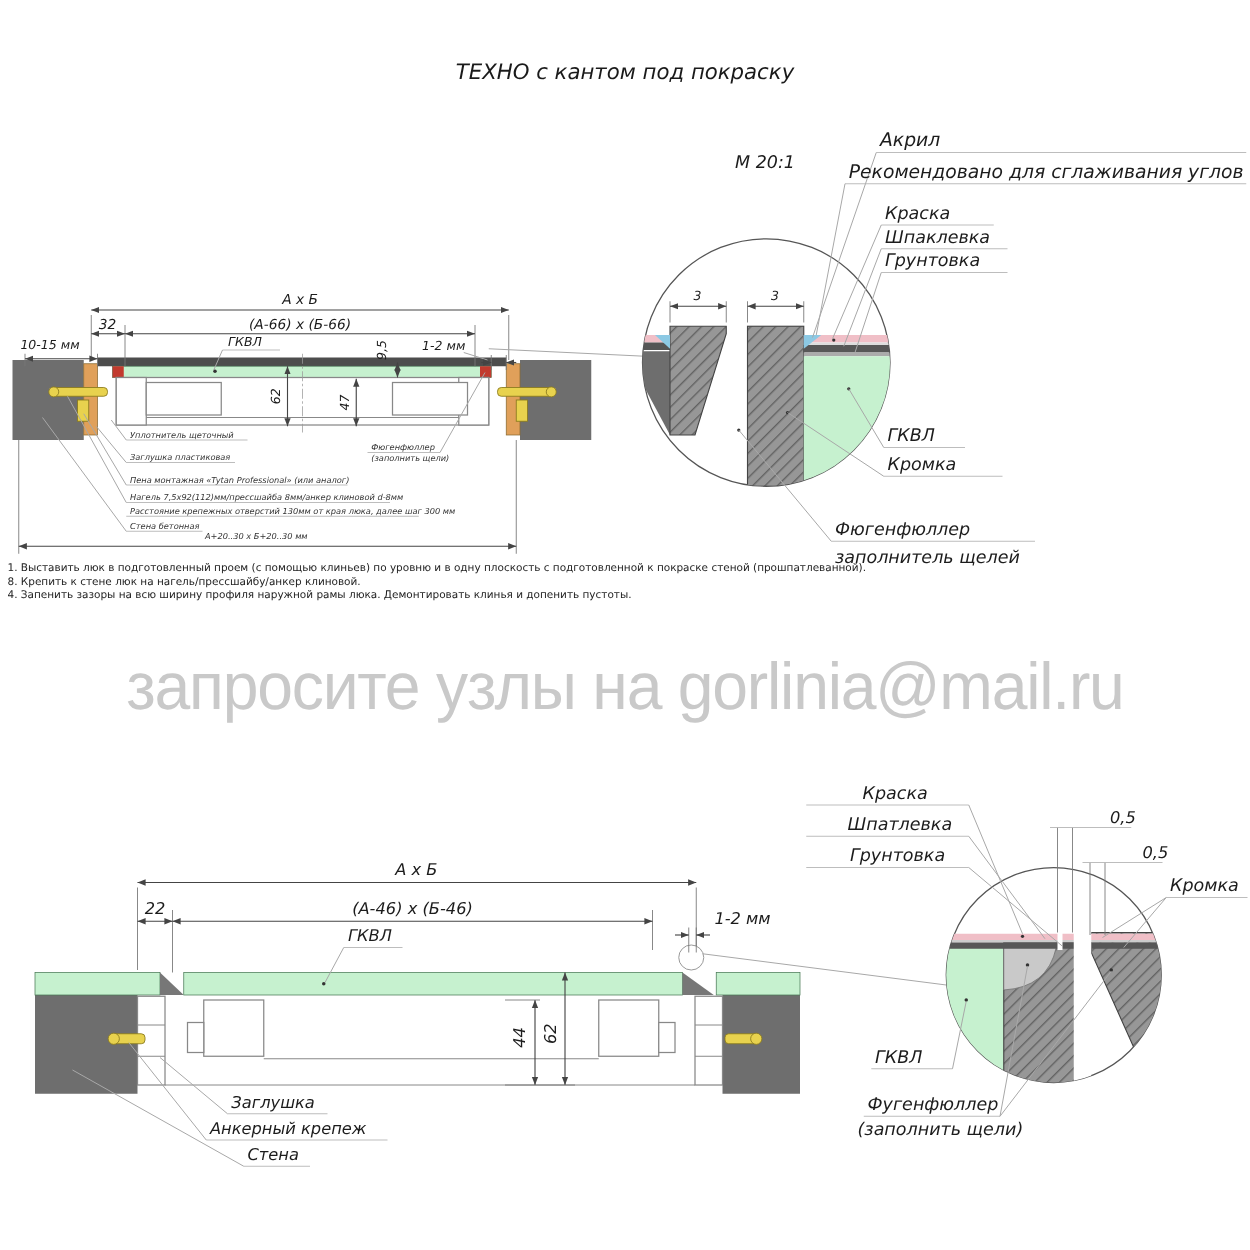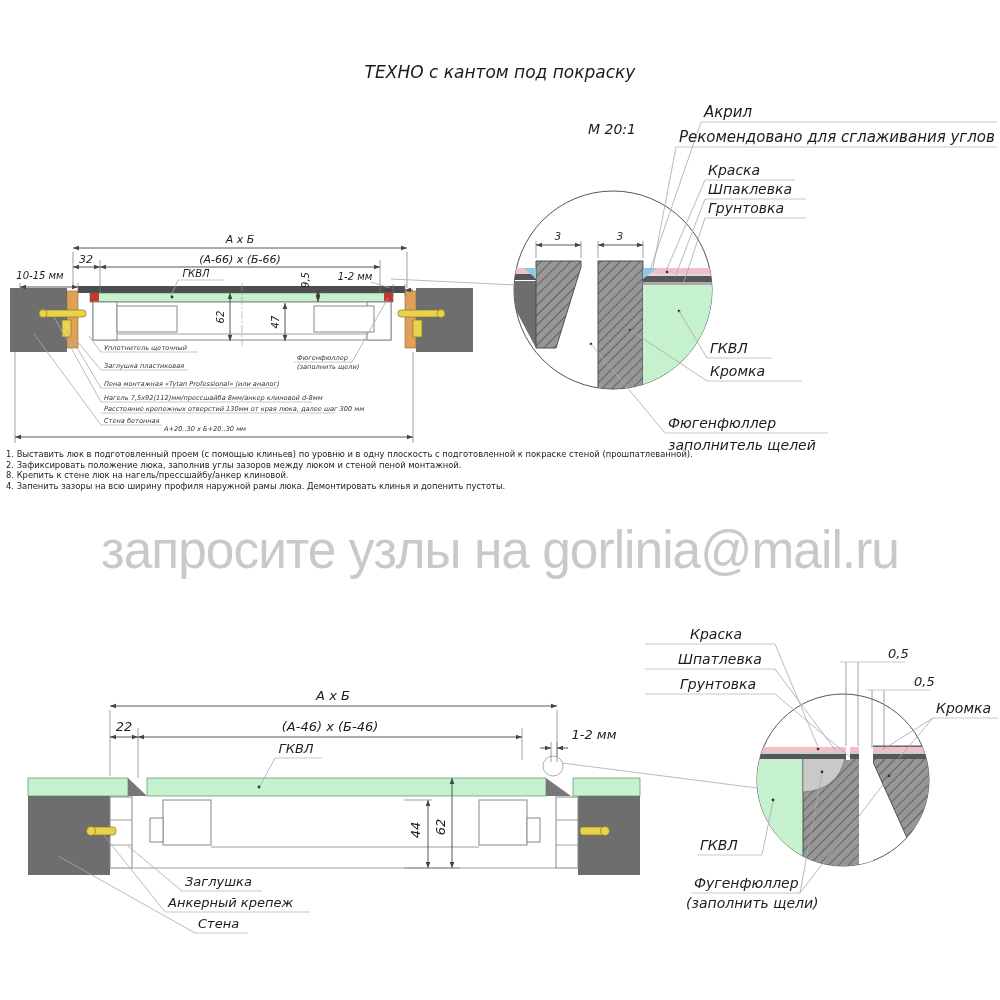--- a/index.html
+++ b/index.html
@@ -1,19 +1,19 @@
 <!DOCTYPE html>
 <html style="--wall: #6e6e6e; --wood: #e0a05a; --gkvl: #c6f1cf; --anchor: #e8d24e; --paint: #f0bfc7; --acryl: #8cc9e4; --profile: #979797; --mark: #c23a2e; --wm: #c9c9c9;"><head>
 <meta charset="utf-8">
 <style>
   html,body{margin:0;padding:0;background:#fff;}
   .page{position:relative;width:1000px;height:1000px;background:#fff;overflow:hidden;
         font-family:"Liberation Sans",sans-serif;}
   .title{position:absolute;width:100%;text-align:center;font-style:italic;font-size:17px;color:#1a1a1a;
-         font-family:"DejaVu Sans",sans-serif;margin-top:14px;}
+         font-family:"DejaVu Sans",sans-serif;}
   .notes{position:absolute;left:6px;top:449px;font-size:8.4px;line-height:10.6px;
          color:#222;font-family:"DejaVu Sans",sans-serif;white-space:nowrap;}
   .watermark{position:absolute;top:519px;left:0;width:100%;text-align:center;font-size:53px;
          color:var(--wm,#c9c9c9);white-space:nowrap;transform:scaleX(.97);letter-spacing:-1px;
          font-family:"Liberation Sans",sans-serif;}
   svg{position:absolute;left:0;top:0;}
   svg text{font-family:"DejaVu Sans",sans-serif;font-style:italic;fill:#1c1c1c;}
   .cal{font-size:15px;} .cal2{font-size:14px;} .dim{font-size:11px;} .dimb{font-size:13px;}
   .dimS{font-size:10px;} .sm{font-size:6.6px;fill:#333;}
   .ext{stroke:#777;stroke-width:.7;} .dimln{stroke:#444;stroke-width:.9;}
@@ -317,21 +317,20 @@
       <text class="cal2" x="694" y="888">Фугенфюллер</text>
       <line class="ul" x1="691" y1="893" x2="800" y2="893"></line>
       <line class="ldr" x1="800" y1="893" x2="822" y2="773"></line>
         <line class="ldr" x1="800" y1="893" x2="889" y2="777"></line>
       <text class="cal2" x="686" y="908">(заполнить щели)</text>
     </g>
   </svg>
 
   <div class="notes">
     <div>1. Выставить люк в подготовленный проем (с помощью клиньев) по уровню и в одну плоскость с подготовленной к покраске стеной (прошпатлеванной).</div>
-    <div>2. Зафиксировать положение люка, заполнив углы зазоров между люком и стеной пеной монтажной.</div>
     <div>8. Крепить к стене люк на нагель/прессшайбу/анкер клиновой.</div>
     <div>4. Запенить зазоры на всю ширину профиля наружной рамы люка. Демонтировать клинья и допенить пустоты.</div>
   </div>
 
   <div class="watermark">запросите узлы на gorlinia@mail.ru</div>
 
 
 </div>
 
 </body></html>

